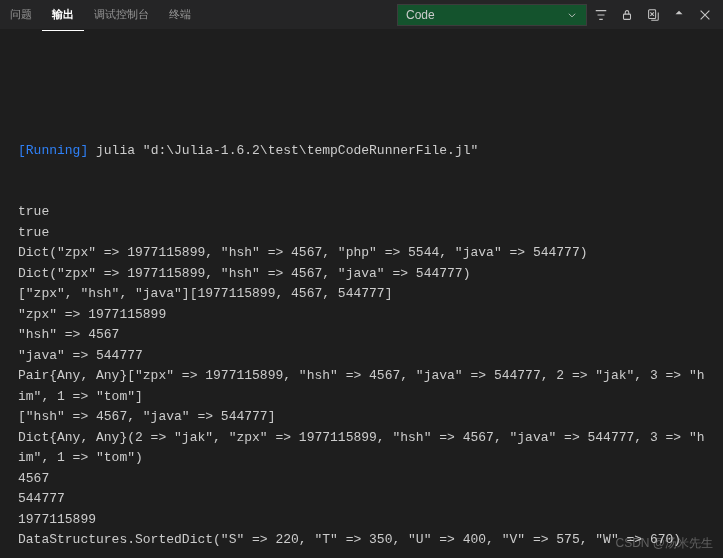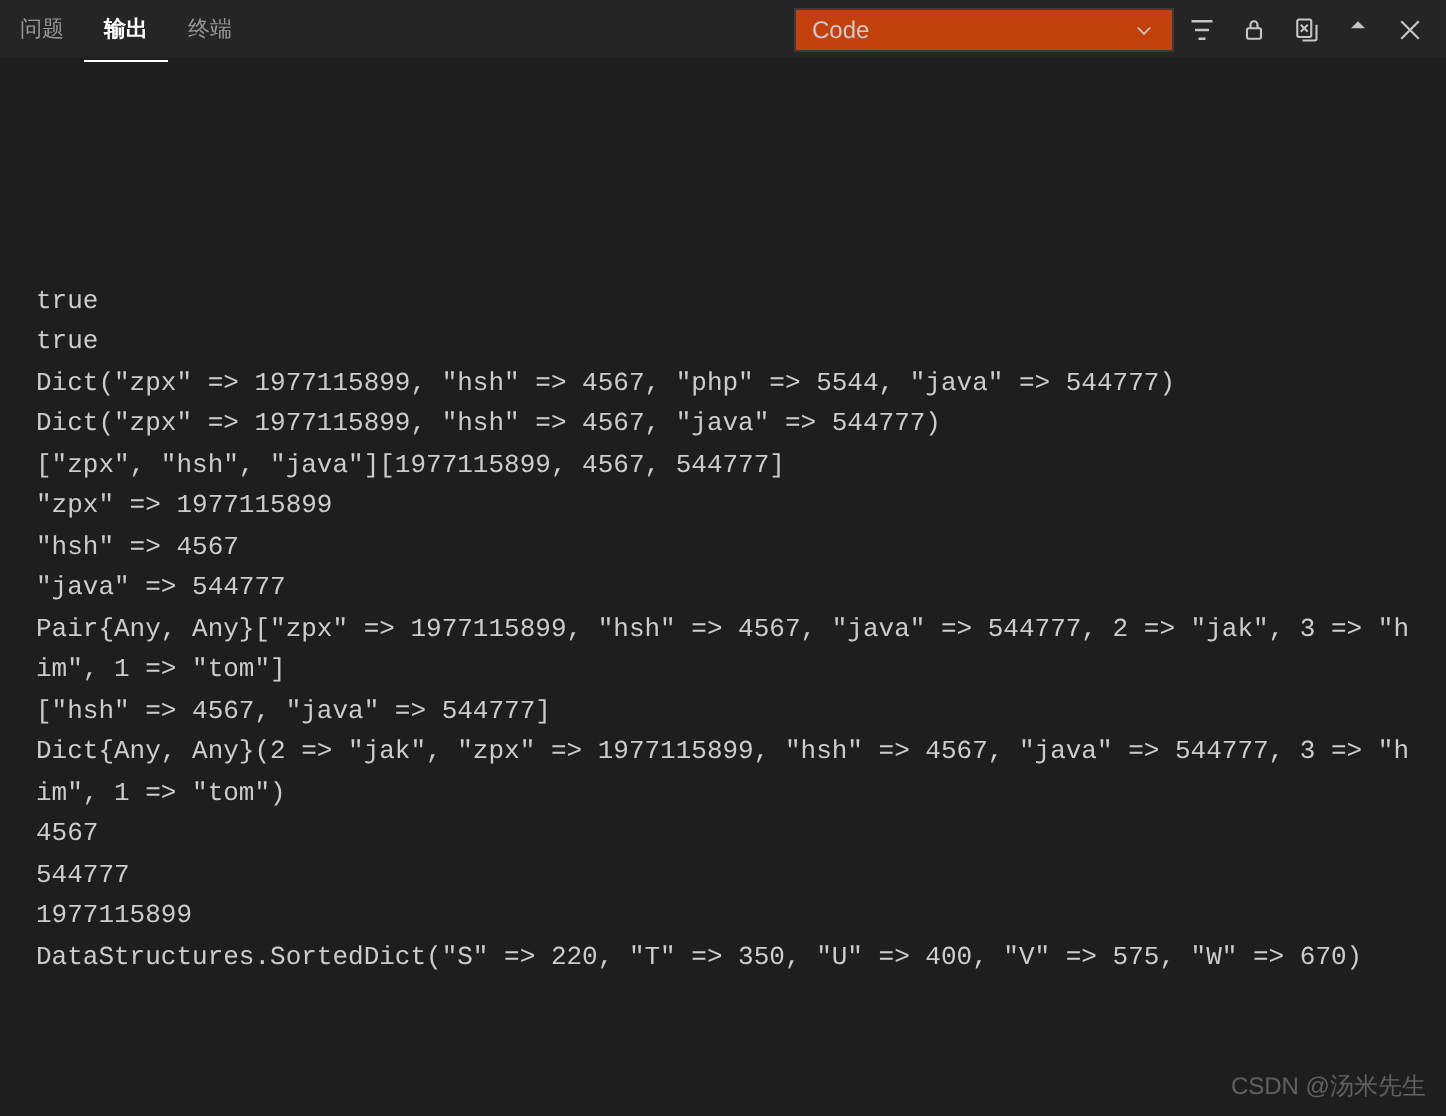--- a/index.html
+++ b/index.html
@@ -32,21 +32,21 @@
     }
     .tab.active {
       color: #ffffff;
       border-bottom: 1px solid #ffffff;
       font-weight: bold;
     }
     .tab-spacer { flex: 1; }
     .dropdown {
       display: flex;
       align-items: center;
-      background: #c2410c;
+      background: #14532d;
       color: #cccccc;
       border: 1px solid #3c3c3c;
       padding: 6px 8px;
       margin-right: 6px;
       min-width: 190px;
       height: 22px;
       font-size: 12px;
       justify-content: space-between;
       cursor: pointer;
     }
@@ -96,20 +96,23 @@
 <body>
 
 <div class="tab-bar">
   <div class="tab">
       <span>问题</span>
     </div>
   <div class="tab active">
       <span>输出</span>
     </div>
   <div class="tab">
+      <span>调试控制台</span>
+    </div>
+  <div class="tab">
       <span>终端</span>
     </div>
   <div class="tab-spacer"></div>
   <div class="dropdown">
     <span>Code</span>
     <span class="chevron">
       <svg width="10" height="10" viewBox="0 0 16 16" fill="none">
           <path d="M3 6l5 5 5-5" stroke="#cccccc" stroke-width="1.4"></path>
         </svg>
     </span>
@@ -141,18 +144,19 @@
     <span class="icon">
       <svg width="14" height="14" viewBox="0 0 16 16" fill="none">
           <path d="M3 3l10 10M13 3L3 13" stroke="#c5c5c5" stroke-width="1.3"></path>
         </svg>
     </span>
   </div>
 </div>
 
 <div class="output-area">
   <span class="ln"> </span>
+  <span class="ln"><span class="blue">[Running]</span><span> julia "d:\Julia-1.6.2\test\tempCodeRunnerFile.jl"</span></span>
   <span id="output-lines"><span class="ln">true</span><span class="ln">true</span><span class="ln">Dict("zpx" =&gt; 1977115899, "hsh" =&gt; 4567, "php" =&gt; 5544, "java" =&gt; 544777)</span><span class="ln">Dict("zpx" =&gt; 1977115899, "hsh" =&gt; 4567, "java" =&gt; 544777)</span><span class="ln">["zpx", "hsh", "java"][1977115899, 4567, 544777]</span><span class="ln">"zpx" =&gt; 1977115899</span><span class="ln">"hsh" =&gt; 4567</span><span class="ln">"java" =&gt; 544777</span><span class="ln">Pair{Any, Any}["zpx" =&gt; 1977115899, "hsh" =&gt; 4567, "java" =&gt; 544777, 2 =&gt; "jak", 3 =&gt; "him", 1 =&gt; "tom"]</span><span class="ln">["hsh" =&gt; 4567, "java" =&gt; 544777]</span><span class="ln">Dict{Any, Any}(2 =&gt; "jak", "zpx" =&gt; 1977115899, "hsh" =&gt; 4567, "java" =&gt; 544777, 3 =&gt; "him", 1 =&gt; "tom")</span><span class="ln">4567</span><span class="ln">544777</span><span class="ln">1977115899</span><span class="ln">DataStructures.SortedDict("S" =&gt; 220, "T" =&gt; 350, "U" =&gt; 400, "V" =&gt; 575, "W" =&gt; 670)</span></span>
   
   
 </div>
 
 <div class="watermark">CSDN @汤米先生</div>
 
 </body></html>

